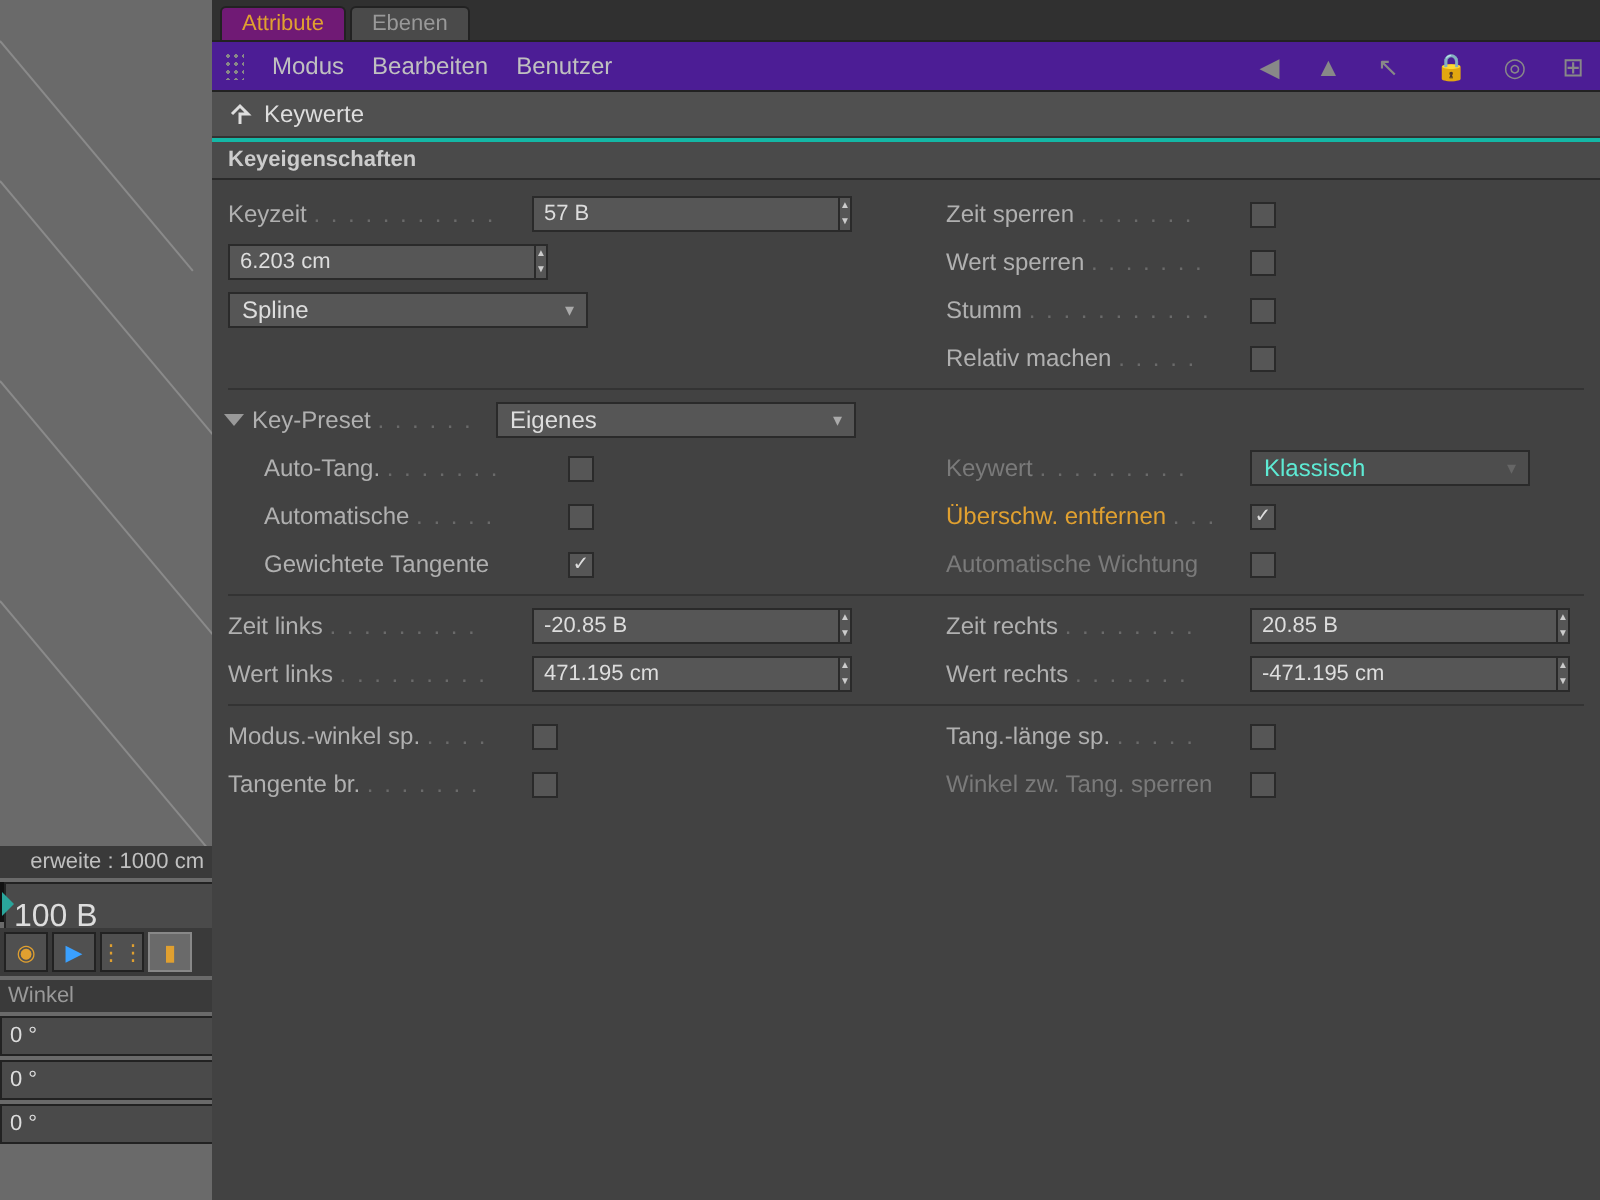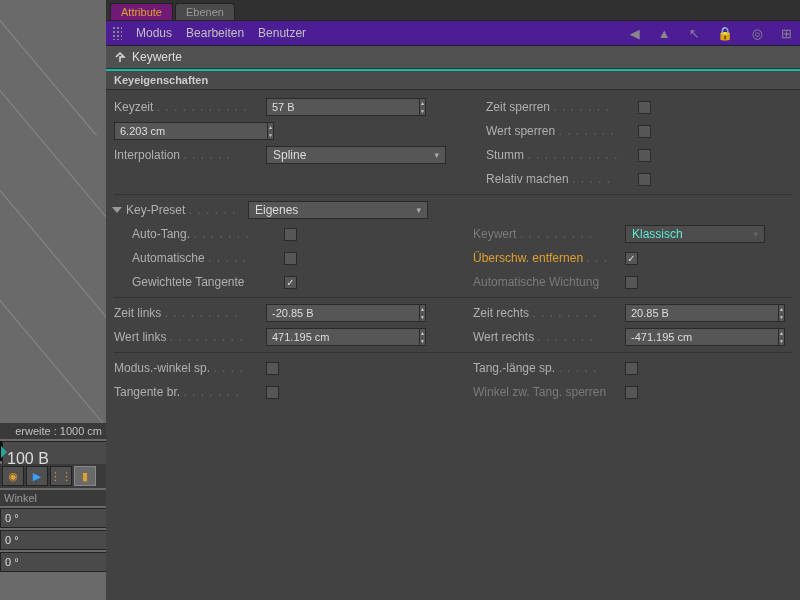--- a/index.html
+++ b/index.html
@@ -146,21 +146,20 @@
         <div class="row">
           <div class="fld numbox">
               <input value="6.203 cm" style="">
               <div class="stepper">
                 <div>▲</div>
                 <div>▼</div>
               </div>
             </div>
           </div>
         <div class="row">
-            <span class="lbl wide"><span>Interpolation</span> <span class="dots">. . . . . .</span></span>
           <div class="fld">
               <div class="ddl">Spline</div>
             </div>
           </div>
       </div>
       <div class="colhalf">
         <div class="row">
             <span class="lbl wide"><span>Zeit sperren</span> <span class="dots">. . . . . . .</span></span>
           <div class="fld">
               <span class="chk"></span>

